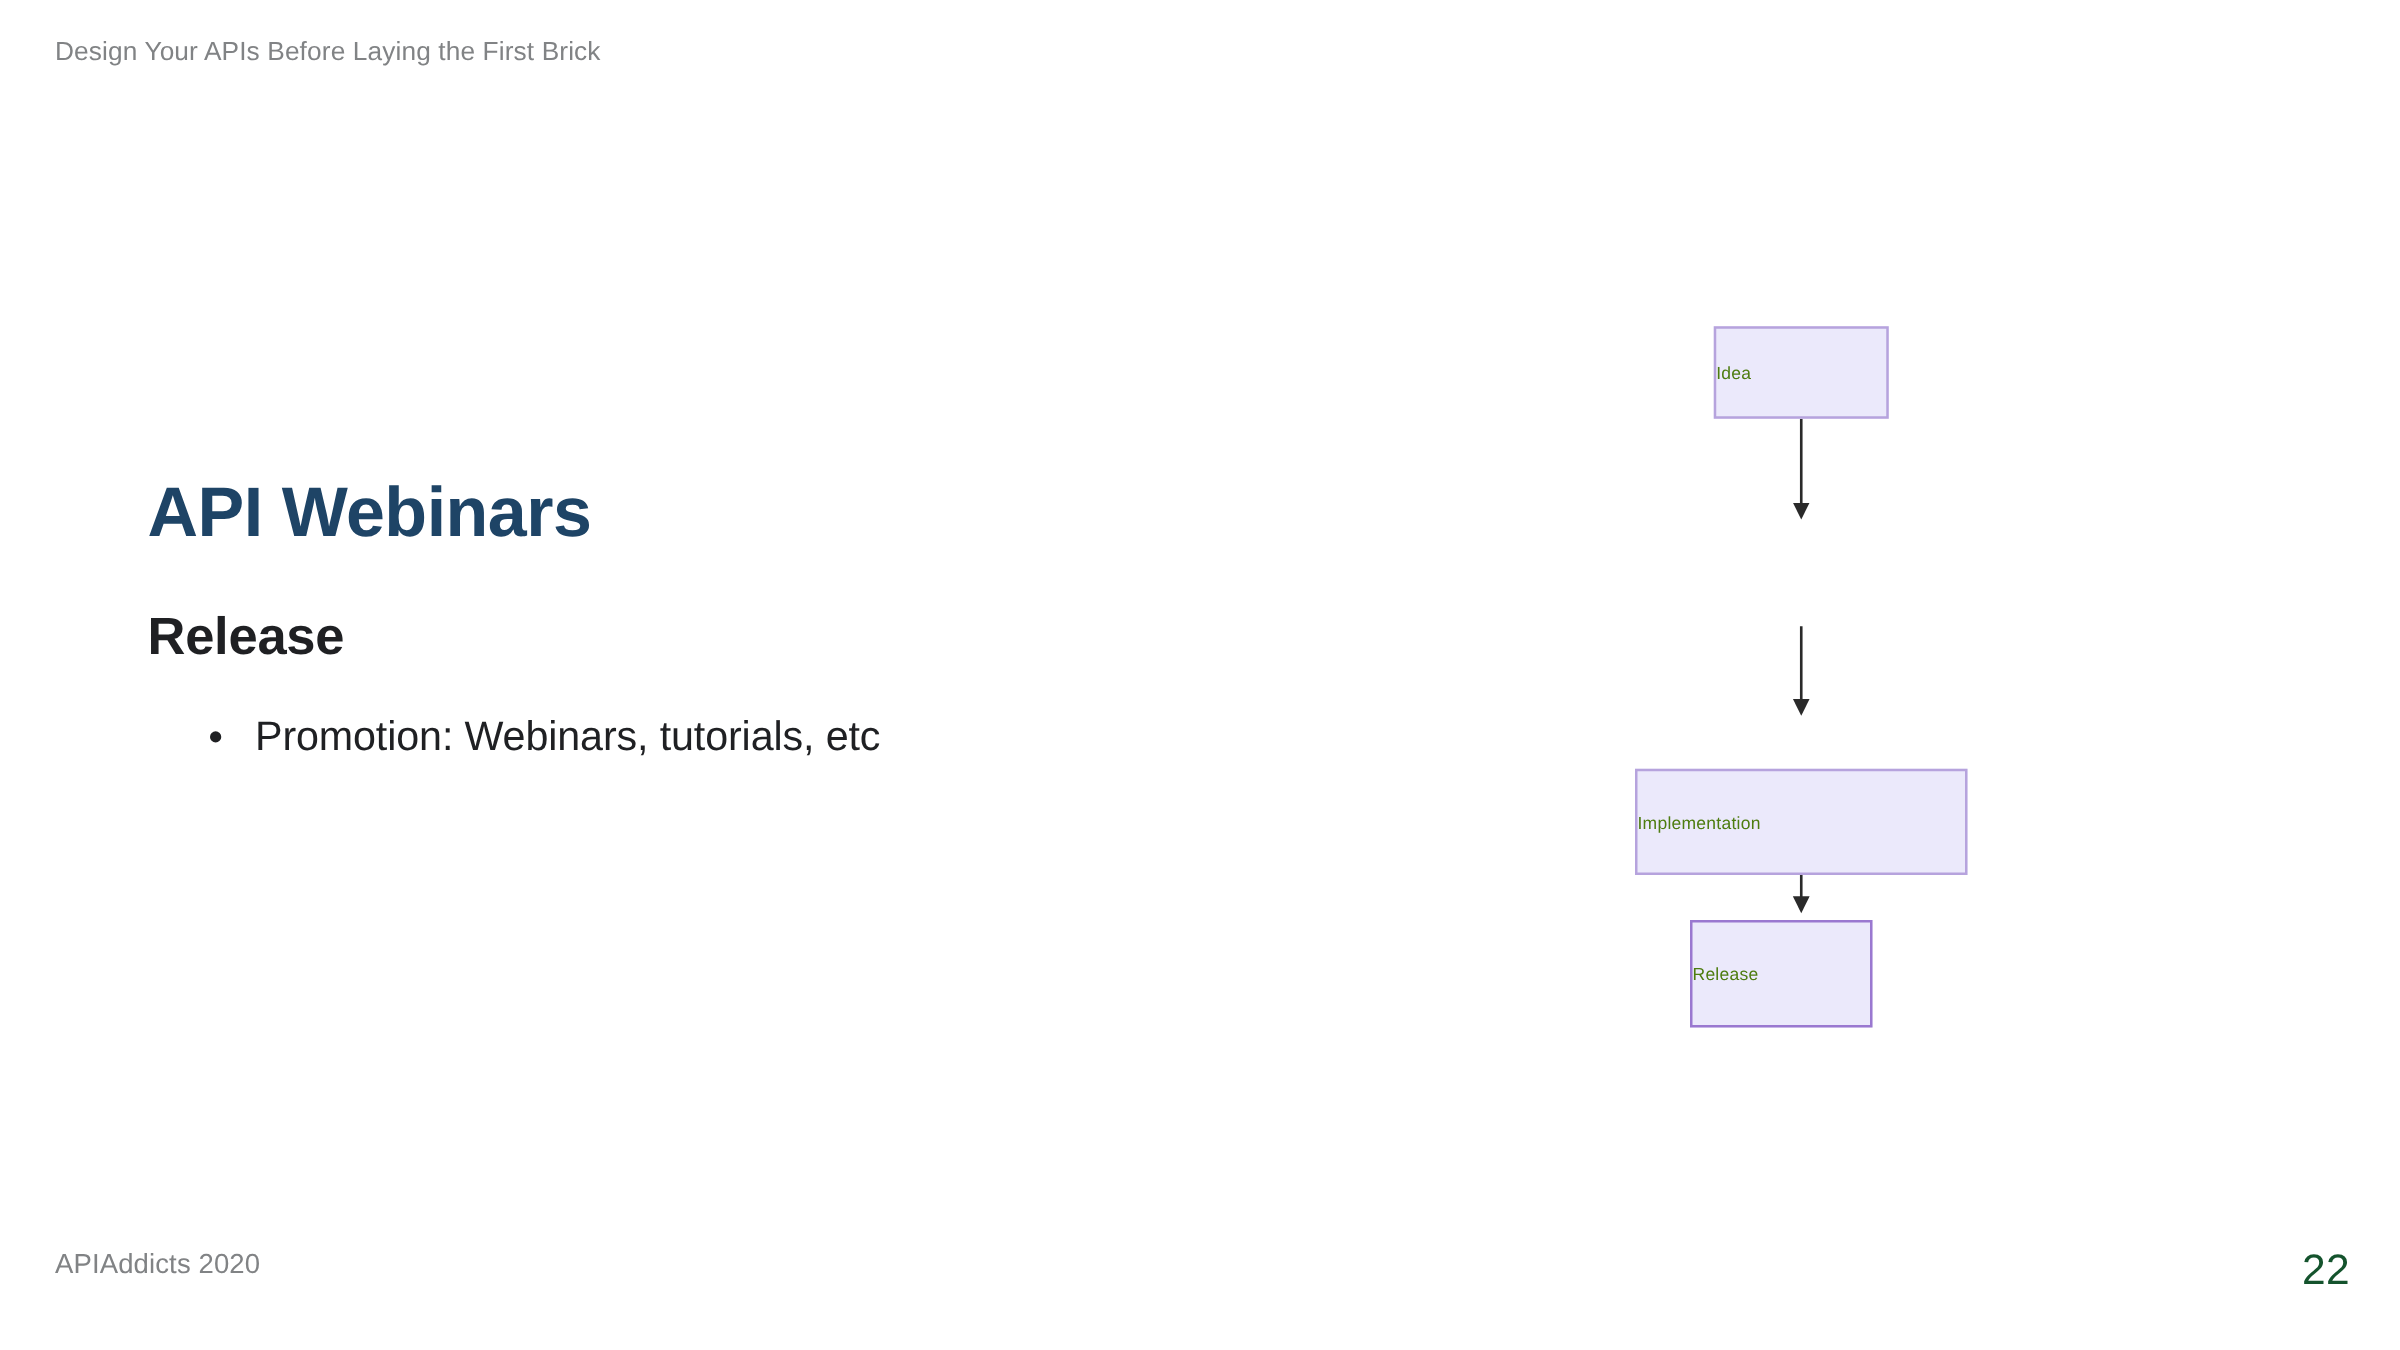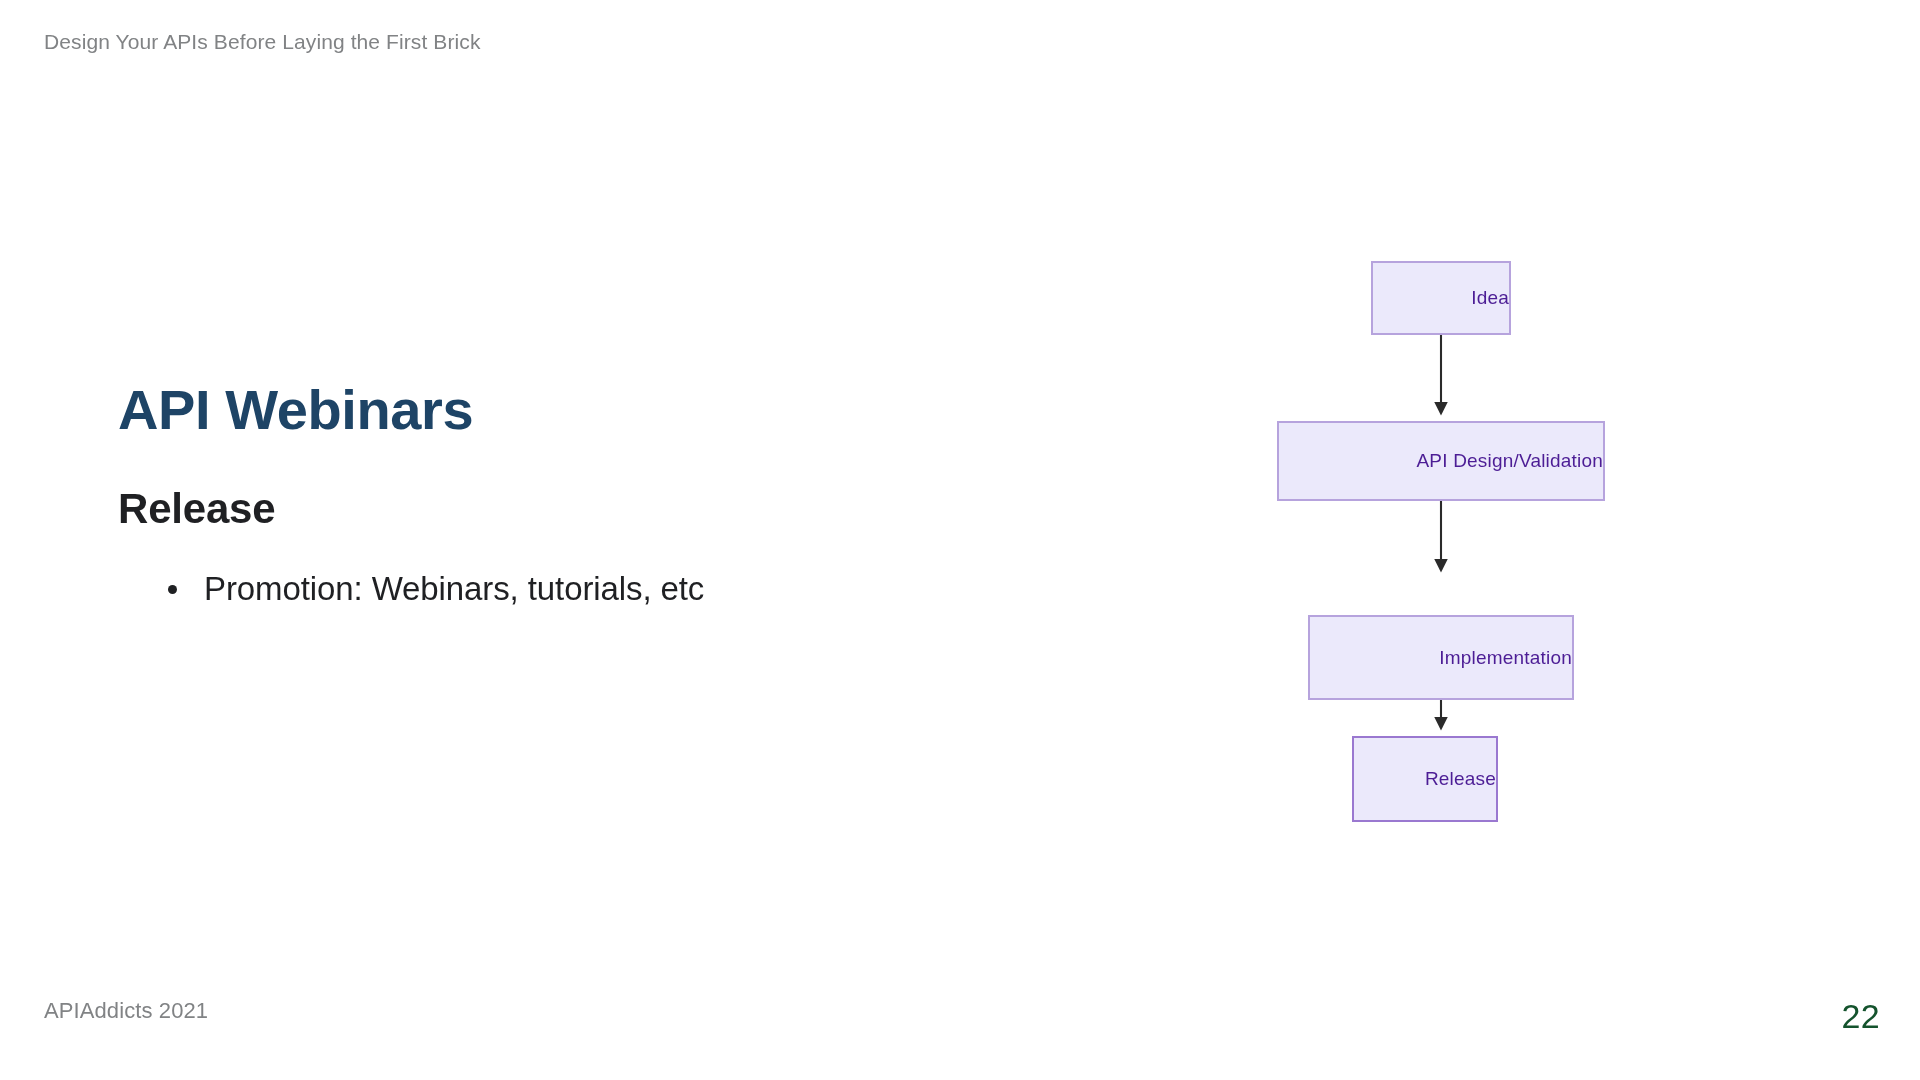--- a/index.html
+++ b/index.html
@@ -108,24 +108,24 @@
     height: 600px;
     overflow: visible;
   }
 
   .flow-node {
     position: absolute;
     background: #ebe9fb;
     border: 2px solid #b6a3dd;
     display: flex;
     align-items: center;
-    justify-content: flex-end;
-    font-size: 19px;
-    font-weight: 400;
-    color: #4c1d95;
+    justify-content: flex-start;
+    font-size: 14px;
+    font-weight: 400;
+    color: #4d7c0f;
     letter-spacing: 0.2px;
     white-space: nowrap;
   }
 
   .flow-node.node-release {
     border-color: #9a78d0;
   }
 
   
   .node-idea           { left: 191px; top: 11px;  width: 140px; height: 74px; }
@@ -186,31 +186,28 @@
 
       <line x1="261" y1="251" x2="261" y2="320" stroke="#2a2a2a" stroke-width="2.1" marker-end="url(#arrowhead)"></line>
 
       <line x1="261" y1="413" x2="261" y2="478" stroke="#2a2a2a" stroke-width="2.1" marker-end="url(#arrowhead)"></line>
     </svg>
 
     <div class="flow-node node-idea">
       <span>Idea</span>
     </div>
 
-    <div class="flow-node node-design">
-      <span>API Design/Validation</span>
-    </div>
 
     <div class="flow-node node-implementation">
       <span>Implementation</span>
     </div>
 
     <div class="flow-node node-release">
       <span>Release</span>
     </div>
 
   </div>
 
-  <div class="footer-left">APIAddicts 2021</div>
+  <div class="footer-left">APIAddicts 2020</div>
 
   <div class="footer-page">22</div>
 
 </div>
 
 </body></html>

